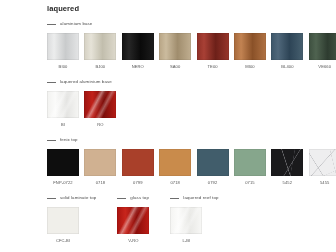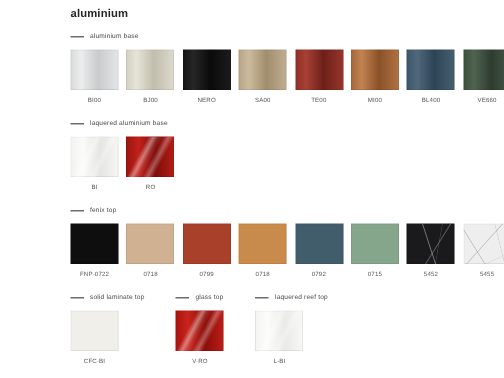--- a/index.html
+++ b/index.html
@@ -80,21 +80,21 @@
 
   #block-bottom{position:absolute;left:47px;top:194px;display:flex;gap:21px;}
   .mini-group{display:flex;flex-direction:column;}
   .mini-group .row{margin-top:5px;}
 </style>
 </head>
 <body>
 
 <div class="sheet">
 
-  <div class="page-title">aluminium</div>
+  <div class="page-title">laquered</div>
 
   <div id="block-aluminium">
     <div class="sec-head">
       <span class="sec-dash"></span>
       <span class="sec-label">aluminium base</span>
     </div>
     <div class="row">
         <div class="cell">
           <span class="sw bordered" style="background: linear-gradient(90deg, rgb(217, 218, 219) 0%, rgb(236, 237, 237) 22%, rgb(201, 203, 204) 58%, rgb(228, 229, 230) 100%);"></span>
           <span class="cap">BI00</span>

